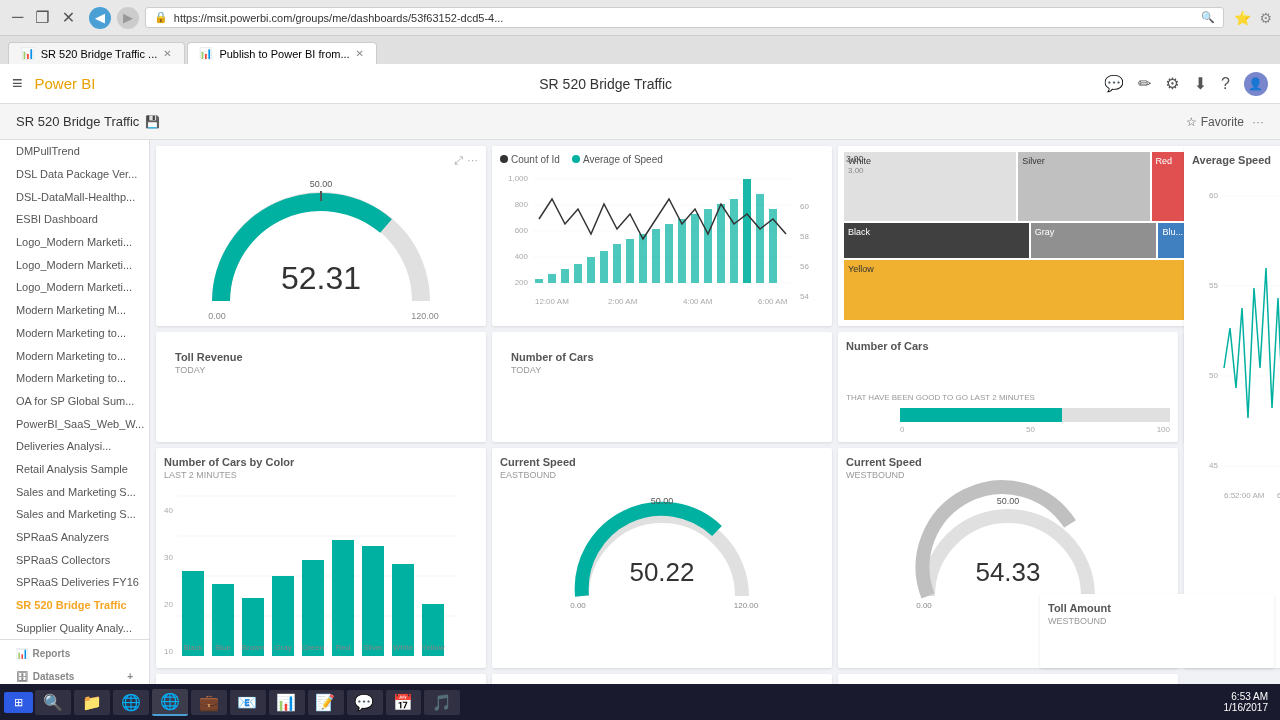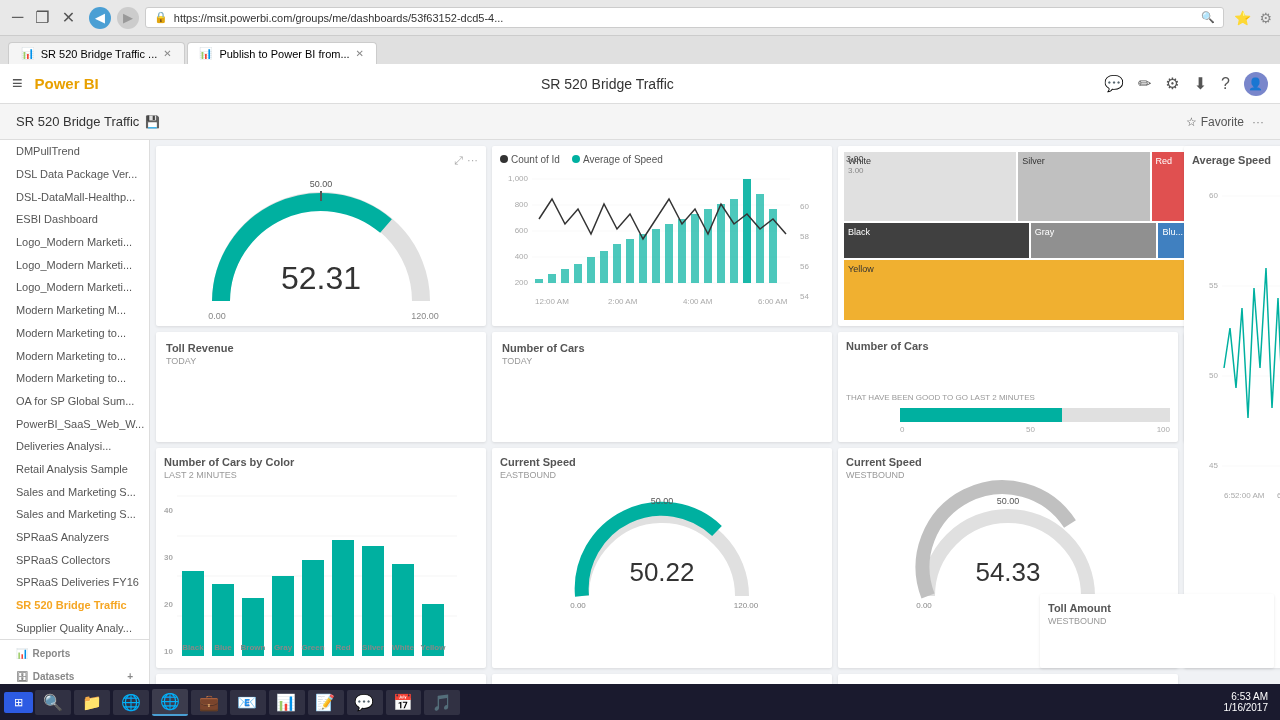--- a/index.html
+++ b/index.html
@@ -33,21 +33,21 @@
     .sidebar-item { padding: 7px 16px; font-size: 11px; color: #555; cursor: pointer; display: flex; align-items: center; gap: 6px; white-space: nowrap; overflow: hidden; text-overflow: ellipsis; }
     .sidebar-item.active { color: #f5a623; font-weight: bold; }
     .sidebar-section { padding: 8px 16px 4px; font-size: 10px; color: #888; font-weight: bold; display: flex; align-items: center; gap: 4px; }
     .sidebar-bottom { margin-top: auto; border-top: 1px solid #ddd; }
     .get-data-btn { background: #f5a623; color: white; padding: 10px 16px; font-size: 12px; cursor: pointer; font-weight: bold; display: flex; align-items: center; gap: 6px; }
 
     
     .dashboard { flex: 1; background: #f0f2f5; overflow: auto; padding: 6px; display: grid; grid-template-columns: 330px 340px 340px 240px; grid-template-rows: 180px 110px 220px 80px; gap: 6px; }
 
     
-    .tile { background: white; border-radius: 2px; overflow: hidden; position: relative; padding: 10px; box-shadow: 0 1px 3px rgba(0,0,0,0.1); }
+    .tile { background: white; border-radius: 2px; overflow: hidden; position: relative; padding: 19px; box-shadow: 0 1px 3px rgba(0,0,0,0.1); }
     .tile-title { font-size: 11px; color: #555; font-weight: 600; margin-bottom: 2px; }
     .tile-subtitle { font-size: 9px; color: #999; margin-bottom: 6px; }
 
     
     .kpi-value { font-size: 36px; font-weight: 300; color: #333; text-align: center; margin-top: 16px; }
 
     
     .kpi-value-sm { font-size: 28px; font-weight: 300; color: #333; text-align: center; margin-top: 10px; }
 
     
@@ -83,21 +83,21 @@
   </div>
   <div class="tab">
     <span style="font-size:11px;">📊</span>
     <span>Publish to Power BI from...</span>
     <span class="tab-close">✕</span>
   </div>
 </div>
 
 <div class="app-header">
   <span class="hamburger">≡</span>
-  <span style="color:#e8a000; font-weight:bold; font-size:15px; margin-right:12px;">Power BI</span>
+  <span style="color:#e8a000; font-weight:normal; font-size:15px; margin-right:12px;">Power BI</span>
   <span class="app-title">SR 520 Bridge Traffic</span>
   <div class="header-icons">
     <span style="cursor:pointer;">💬</span>
     <span style="cursor:pointer;">✏</span>
     <span style="cursor:pointer;">⚙</span>
     <span style="cursor:pointer;">⬇</span>
     <span style="cursor:pointer;">?</span>
     <span style="cursor:pointer; background:#7986cb; color:white; border-radius:50%; width:24px; height:24px; display:flex; align-items:center; justify-content:center; font-size:12px;">👤</span>
   </div>
 </div>
@@ -334,21 +334,21 @@
           <span style="font-size:8px; color:#aaa;">0</span>
           <span style="flex:1; text-align:center; font-size:8px; color:#aaa;">50</span>
 
         </div>
       </div>
     </div>
 
     <div class="tile" style="grid-column:1; grid-row:3; padding:8px;">
       <div class="tile-title">Number of Cars by Color</div>
       <div class="tile-subtitle">LAST 2 MINUTES</div>
-      <div style="display:flex; height:170px; align-items:flex-end;font-weight:bold;">
+      <div style="display:flex; height:170px; align-items:flex-end;">
         <div style="display:flex; flex-direction:column; justify-content:space-between; height:150px; margin-right:4px;">
           <span style="font-size:8px; color:#aaa;">40</span>
           <span style="font-size:8px; color:#aaa;">30</span>
           <span style="font-size:8px; color:#aaa;">20</span>
           <span style="font-size:8px; color:#aaa;">10</span>
         </div>
         <svg width="280" height="160" viewBox="0 0 280 160" style="overflow:visible;">
 
           <line x1="0" y1="0" x2="280" y2="0" stroke="#e8e8e8" stroke-width="0.5"></line>
           <line x1="0" y1="40" x2="280" y2="40" stroke="#e8e8e8" stroke-width="0.5"></line>

